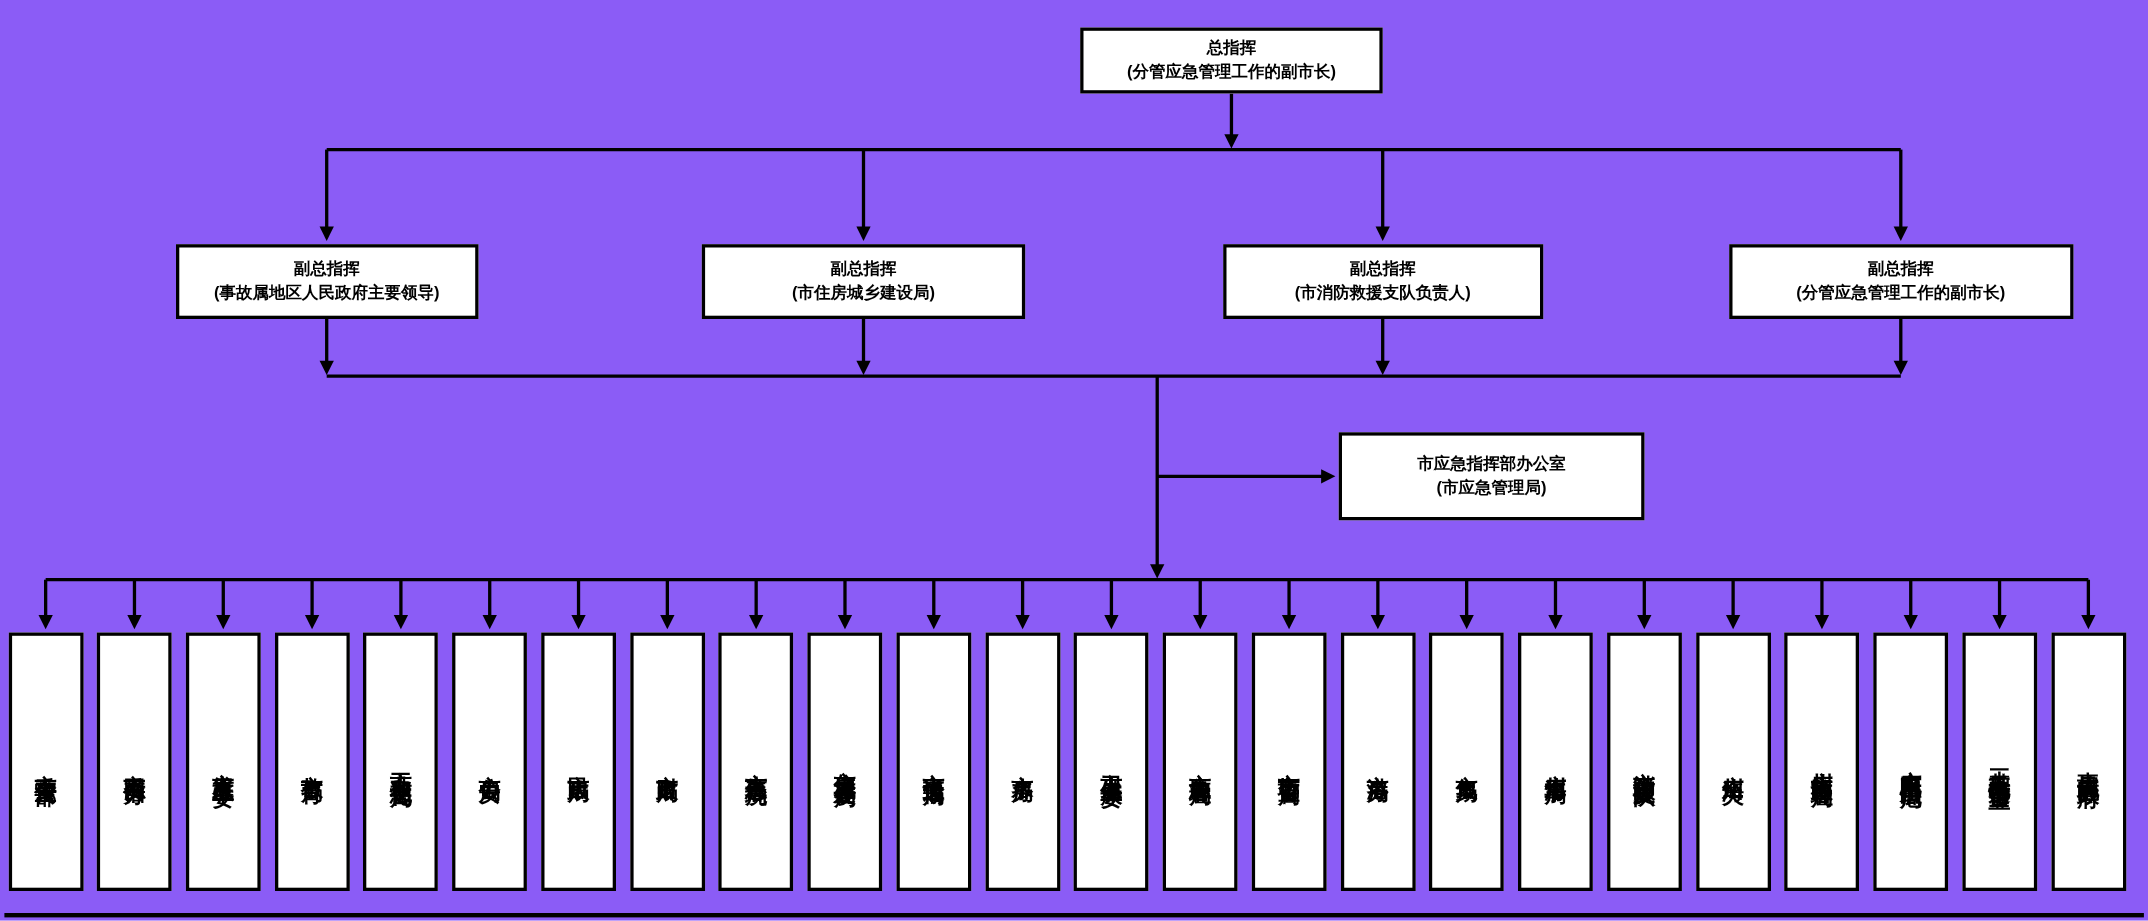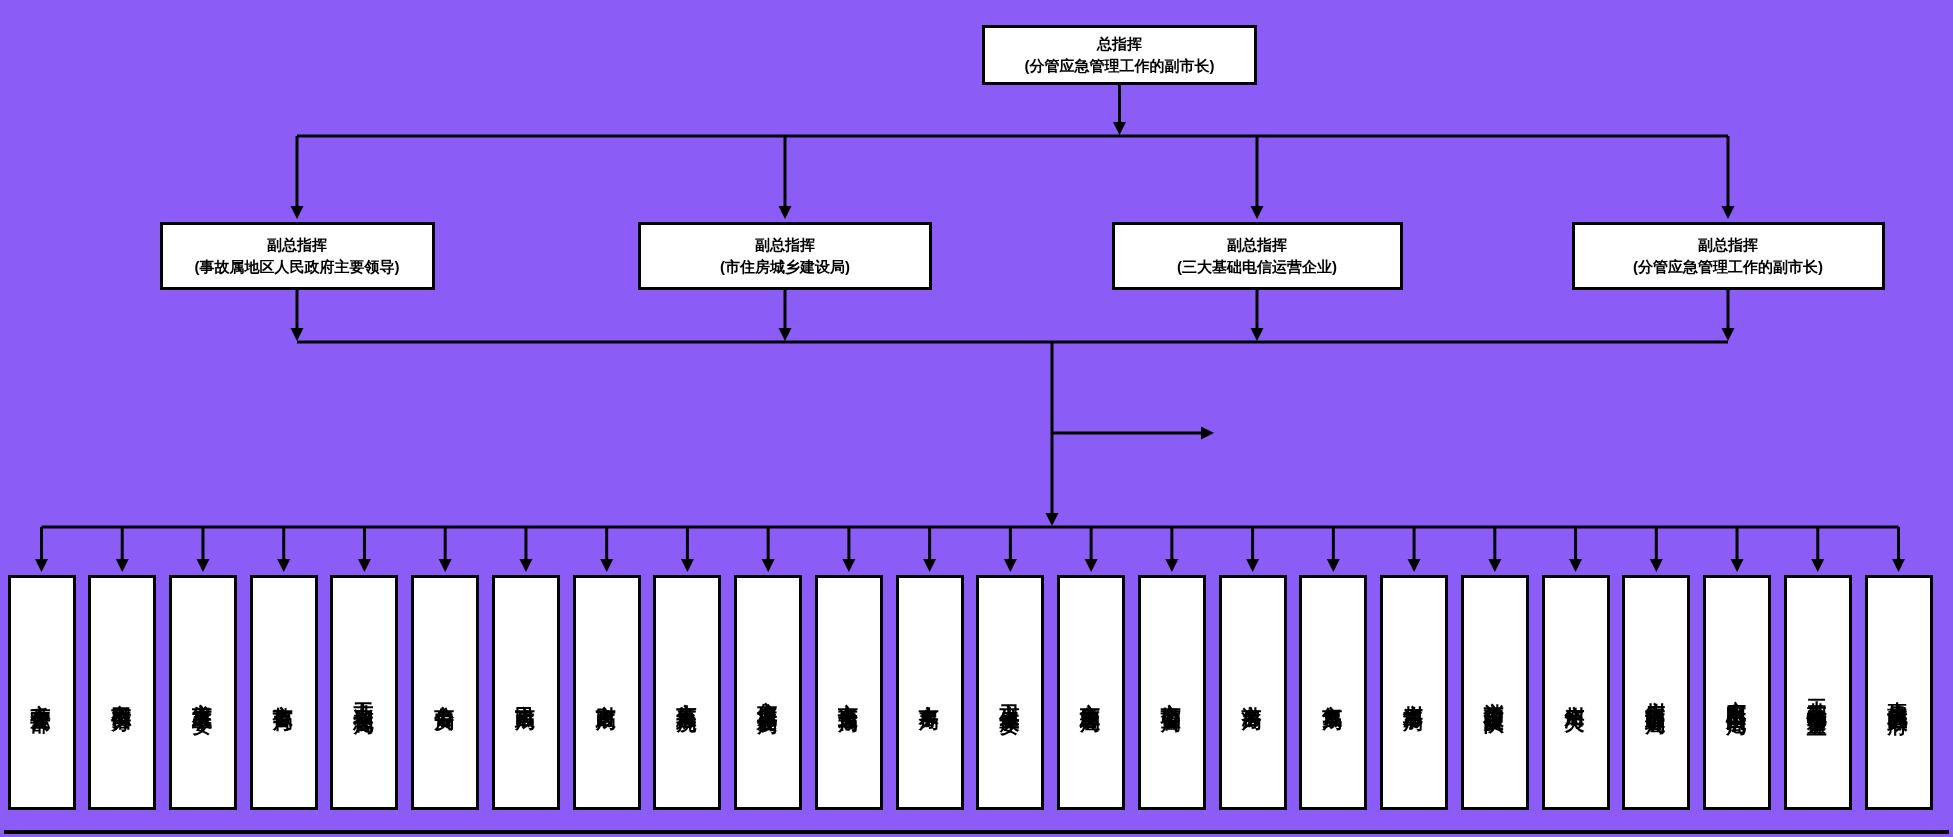--- a/index.html
+++ b/index.html
@@ -111,28 +111,32 @@
       <div class="hbox" style="left: 159.5px; top: 222px; width: 275px; height: 68px;">
         <div>副总指挥</div>
         <div>(事故属地区人民政府主要领导)</div>
       </div>
       <div class="hbox" style="left: 638px; top: 222px; width: 294px; height: 68px;">
         <div>副总指挥</div>
         <div>(市住房城乡建设局)</div>
       </div>
       <div class="hbox" style="left: 1111.5px; top: 222px; width: 291px; height: 68px;">
         <div>副总指挥</div>
-        <div>(三大基础电信运营企业)</div>
+        <div>(市消防救援支队负责人)</div>
       </div>
       <div class="hbox" style="left: 1571.5px; top: 222px; width: 313px; height: 68px;">
         <div>副总指挥</div>
         <div>(分管应急管理工作的副市长)</div>
       </div>
     </div>
 
+  <div class="hbox" id="office-box" style="left:1217px;top:393px;width:278px;height:80px;">
+    <div>市应急指挥部办公室</div>
+    <div>(市应急管理局)</div>
+  </div>
 
   <div id="members">
       <div class="vbox" style="left: 7.5px; top: 575px; width: 68px; height: 235px;">市委宣传部</div>
       <div class="vbox" style="left: 88.24px; top: 575px; width: 68px; height: 235px;">市委网信办</div>
       <div class="vbox" style="left: 168.98px; top: 575px; width: 68px; height: 235px;">市发展改革委</div>
       <div class="vbox" style="left: 249.72px; top: 575px; width: 68px; height: 235px;">市教育局</div>
       <div class="vbox" style="left: 330.46px; top: 575px; width: 68px; height: 235px;">市工业和信息化局</div>
       <div class="vbox" style="left: 411.2px; top: 575px; width: 68px; height: 235px;">市公安局</div>
       <div class="vbox" style="left: 491.94px; top: 575px; width: 68px; height: 235px;">市民政局</div>
       <div class="vbox" style="left: 572.68px; top: 575px; width: 68px; height: 235px;">市财政局</div>

